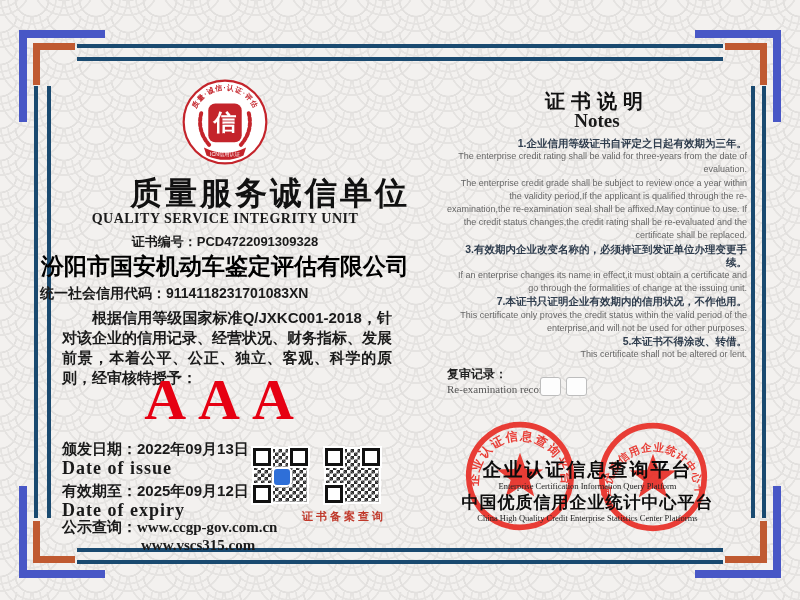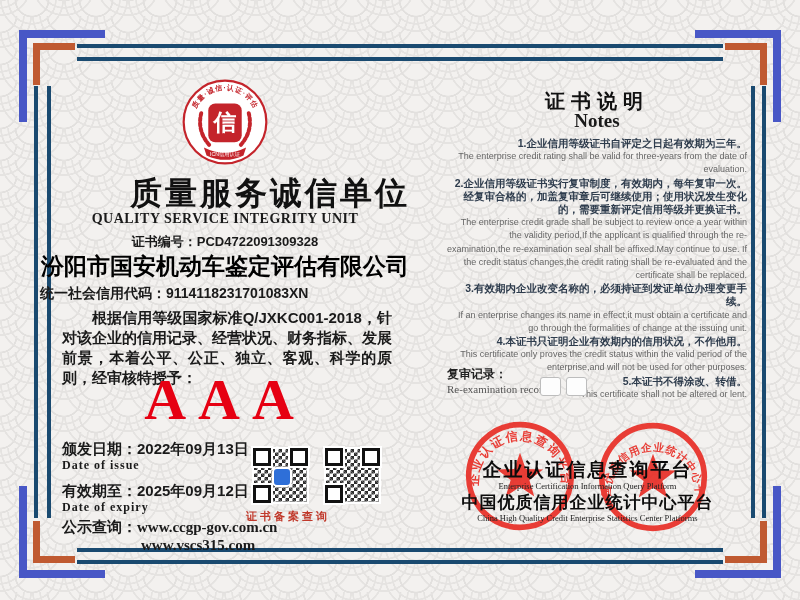--- a/index.html
+++ b/index.html
@@ -18,31 +18,31 @@
   .orangebar{background:#c05a31;}
   
   .title{left:40px;top:172px;width:370px;text-align:right;font-size:32px;font-weight:900;letter-spacing:3px;color:#111;}
   .subtitle{left:40px;top:211px;width:370px;text-align:center;font-family:"Liberation Serif",serif;font-size:14px;font-weight:bold;letter-spacing:.5px;}
   .certno{left:40px;top:233px;width:370px;text-align:center;font-size:13px;font-weight:bold;}
   .company{left:30px;top:251px;width:390px;text-align:center;font-size:23px;font-weight:900;color:#000;}
   .uscc{left:40px;top:285px;width:370px;text-align:left;font-size:14px;font-weight:bold;}
   .bodytext{left:62px;top:308px;width:330px;font-size:15px;line-height:20px;font-weight:bold;text-indent:2em;text-align:justify;}
   .rating{left:40px;top:366px;width:370px;text-align:center;font-family:Liberation Serif, serif;font-size:58px;font-weight:bold;letter-spacing:12px;color:#e60012;}
   .dl{left:62px;font-size:15px;font-weight:bold;}
-  .den{left:62px;font-family:"Liberation Serif",serif;font-size:12px;font-weight:bold;letter-spacing:1px;}
+  .den{left:62px;font-family:"Liberation Serif",serif;font-size:18px;font-weight:bold;letter-spacing:1px;}
   .qurl{font-family:"Liberation Serif",serif;font-weight:bold;font-size:15px;}
   .qr{width:57px;height:57px;background:#fff;}
   .qr .mod{position:absolute;inset:2px;background-image:
       linear-gradient(45deg,#1c1c1c 25%,transparent 25%,transparent 75%,#1c1c1c 75%),
       linear-gradient(45deg,#1c1c1c 25%,transparent 25%,transparent 75%,#1c1c1c 75%);
     background-size:7px 7px;background-position:0 0,3.5px 3.5px;opacity:.92;}
   .qr .f{position:absolute;width:12px;height:12px;border:3px solid #111;background:#fff;box-shadow:0 0 0 2px #fff;}
   .qr .f.tl{left:1px;top:1px;} .qr .f.tr{right:1px;top:1px;} .qr .f.bl{left:1px;bottom:1px;}
   .qr .blue{position:absolute;left:20px;top:20px;width:16px;height:16px;background:#2e6fd8;border-radius:5px;border:2px solid #fff;}
-  .qrcap{left:246px;top:509px;width:140px;text-align:left;color:#c0392b;font-size:11px;font-weight:bold;letter-spacing:3px;}
+  .qrcap{left:246px;top:509px;width:140px;text-align:right;color:#c0392b;font-size:11px;font-weight:bold;letter-spacing:3px;}
   
   .ntitle{left:447px;top:88px;width:300px;text-align:center;font-size:20px;font-weight:900;letter-spacing:6px;color:#111;}
   .ntitle-en{left:447px;top:110px;width:300px;text-align:center;font-family:"Liberation Serif",serif;font-size:19px;font-weight:bold;}
   .notes{left:447px;top:137px;width:300px;text-align:right;}
   .notes p{margin:0;}
   .n-cn{font-size:10.5px;line-height:13.2px;font-weight:bold;color:#2e3c4d;}
   .n-en{font-size:9px;line-height:13.2px;color:#666;}
   .review-cn{left:447px;top:366px;font-size:12px;font-weight:bold;color:#222;}
   .review-en{left:447px;top:383px;font-family:"Liberation Serif",serif;font-size:11px;color:#555;}
   .rbox{width:19px;height:17px;background:#fdfdfd;border:1.5px solid #bdbdbd;border-radius:3px;}
@@ -141,25 +141,24 @@
     <div class="f bl"></div>
   </div>
   <div class="abs qrcap">证书备案查询</div>
 
   <div class="abs ntitle">证书说明</div>
   <div class="abs ntitle-en">Notes</div>
 
   <div class="abs notes">
     <p class="n-cn">1.企业信用等级证书自评定之日起有效期为三年。</p>
     <p class="n-en">The enterprise credit rating shall be valid for three-years from the date of evaluation.</p>
-    <p class="n-cn">2.企业信用等级证书实行复审制度，有效期内，每年复审一次。经复审合格的，加盖复审章后可继续使用；使用状况发生变化的，需要重新评定信用等级并更换证书。</p>
     <p class="n-en">The enterprise credit grade shall be subject to review once a year within the validity period,If the applicant is qualified through the re-examination,the re-examination seal shall be affixed.May continue to use. If the credit status changes,the credit rating shall be re-evaluated and the certificate shall be replaced.</p>
     <p class="n-cn">3.有效期内企业改变名称的，必须持证到发证单位办理变更手续。</p>
     <p class="n-en">If an enterprise changes its name in effect,it must obtain a certificate and go through the formalities of change at the issuing unit.</p>
-    <p class="n-cn">4.本证书只证明企业有效期内的信用状况，不作他用。</p>
+    <p class="n-cn">7.本证书只证明企业有效期内的信用状况，不作他用。</p>
     <p class="n-en">This certificate only proves the credit status within the valid period of the enterprise,and will not be used for other purposes.</p>
     <p class="n-cn">5.本证书不得涂改、转借。</p>
     <p class="n-en">This certificate shall not be altered or lent.</p>
   </div>
 
   <div class="abs review-cn">复审记录：</div>
   <div class="abs review-en">Re-examination records:</div>
   <div class="abs rbox" style="left:540px;top:377px;"></div>
   <div class="abs rbox" style="left:566px;top:377px;"></div>
 

